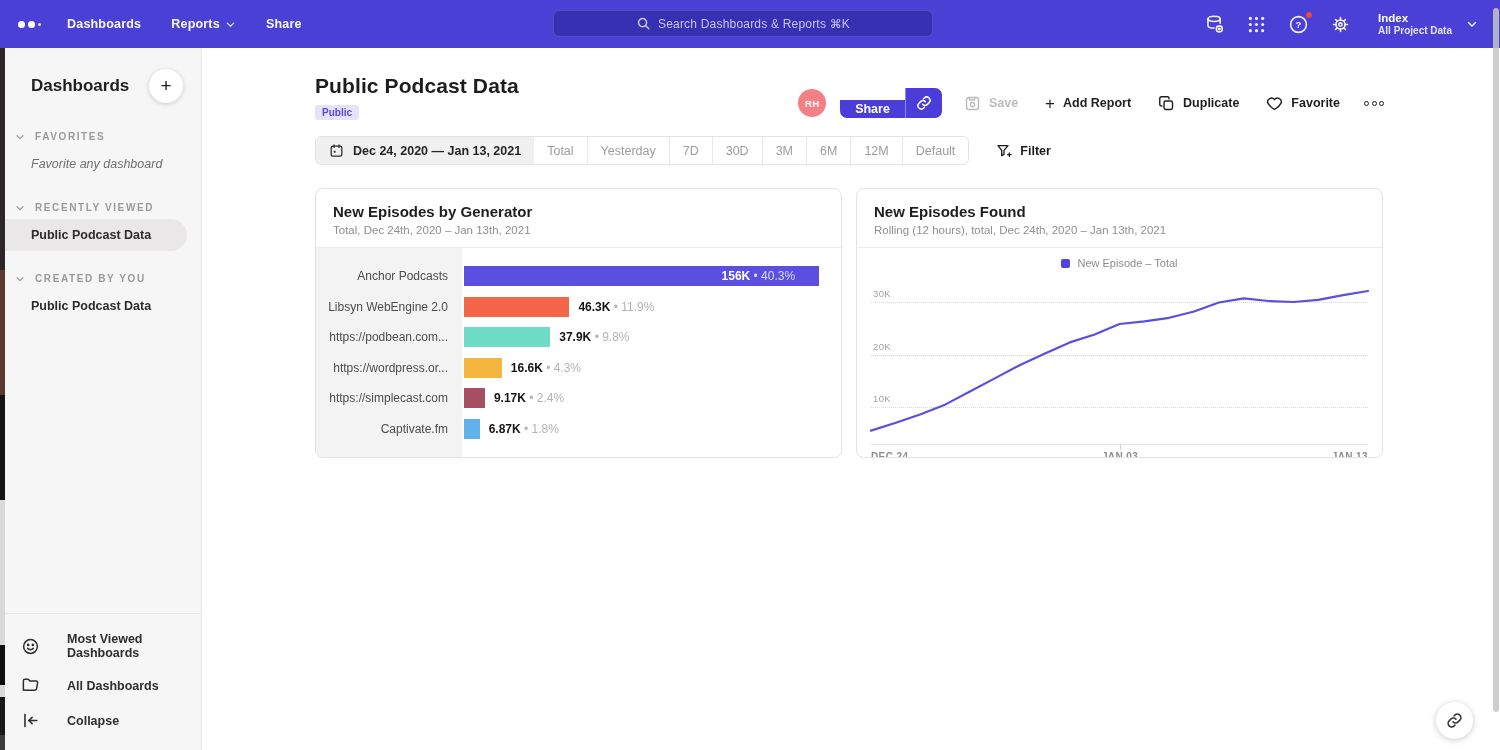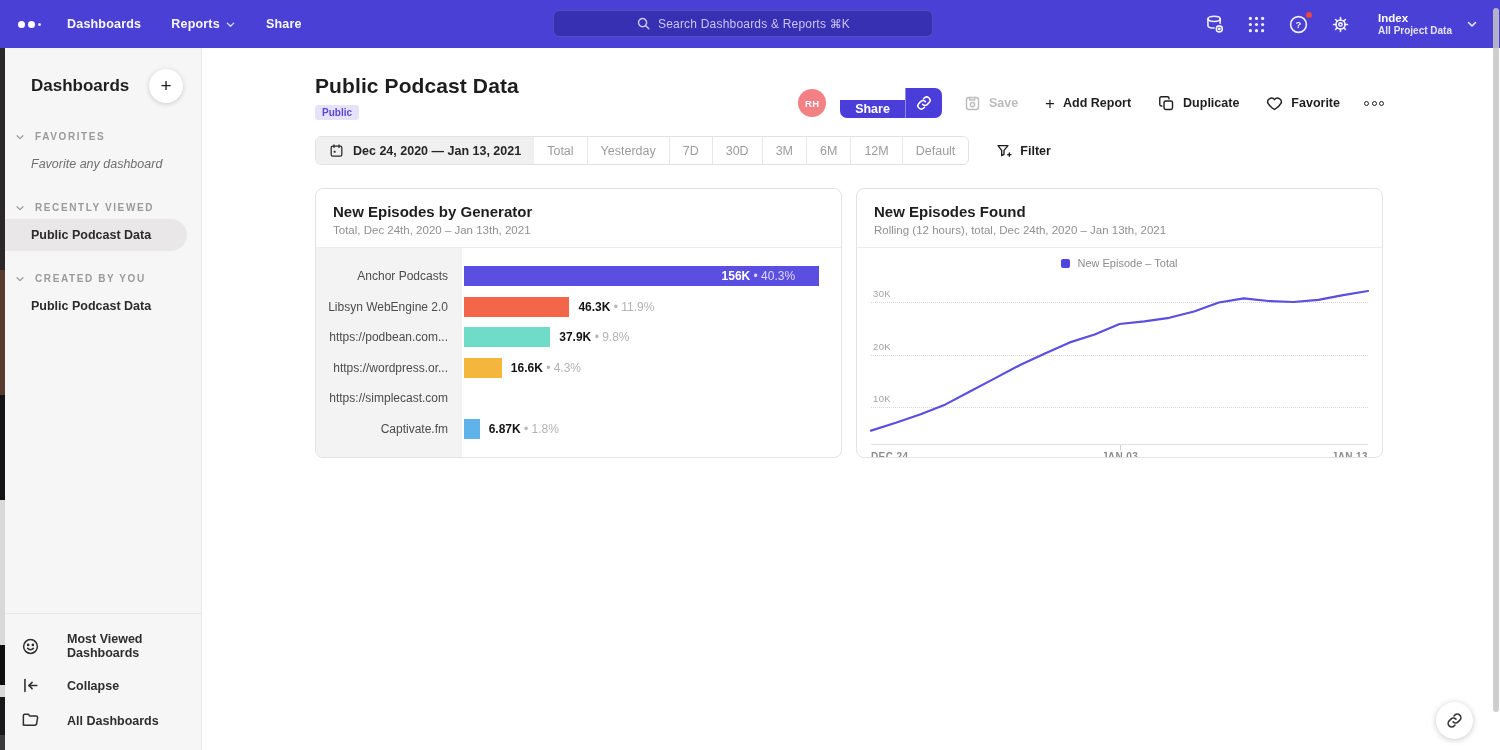--- a/index.html
+++ b/index.html
@@ -262,32 +262,32 @@
       <div class="side-footer-item">
         <span class="fico"><svg viewBox="0 0 24 24" fill="none" stroke="currentColor" stroke-width="1.9" stroke-linecap="round">
             <circle cx="12" cy="12" r="8.7"></circle>
             <circle cx="9" cy="10" r="0.7" fill="currentColor"></circle>
             <circle cx="15" cy="10" r="0.7" fill="currentColor"></circle>
             <path d="M8.3 14.3a4.8 4.8 0 0 0 7.4 0"></path>
           </svg></span>
         <span>Most Viewed Dashboards</span>
       </div>
       <div class="side-footer-item">
+        <span class="fico"><svg viewBox="0 0 24 24" fill="none" stroke="currentColor" stroke-width="1.9" stroke-linecap="round" stroke-linejoin="round">
+            <path d="M3 18V6a2 2 0 0 1 2-2h4.2l2 2.3H19a2 2 0 0 1 2 2l-1.4 8.2a2 2 0 0 1-2 1.5H5a2 2 0 0 1-2-2z"></path>
+          </svg></span>
+        <span>All Dashboards</span>
+      </div>
+      <div class="side-footer-item">
         <span class="fico"><svg viewBox="0 0 24 24" fill="none" stroke="currentColor" stroke-width="2" stroke-linecap="round" stroke-linejoin="round">
             <line x1="5" y1="4.5" x2="5" y2="19.5"></line>
             <line x1="20" y1="12" x2="10" y2="12"></line>
             <polyline points="14,8 10,12 14,16"></polyline>
           </svg></span>
         <span>Collapse</span>
-      </div>
-      <div class="side-footer-item">
-        <span class="fico"><svg viewBox="0 0 24 24" fill="none" stroke="currentColor" stroke-width="1.9" stroke-linecap="round" stroke-linejoin="round">
-            <path d="M3 18V6a2 2 0 0 1 2-2h4.2l2 2.3H19a2 2 0 0 1 2 2l-1.4 8.2a2 2 0 0 1-2 1.5H5a2 2 0 0 1-2-2z"></path>
-          </svg></span>
-        <span>All Dashboards</span>
       </div>
     </div>
 </div>
 
 <div class="main">
   <div class="page-title">Public Podcast Data</div>
   <div class="page-badge">Public</div>
 
   <div class="actions">
     <div class="avatar">RH</div>
@@ -397,20 +397,24 @@
             </div>
             <div class="bar-row">
               <div class="bar-label">https://wordpress.or...</div>
               <div class="bar-area">
                 <div class="bar" style="width: 10.0238%; background: rgb(245, 182, 62);"></div>
                 <span class="out-val">16.6K <span class="pct">• 4.3%</span></span>
               </div>
             </div>
             <div class="bar-row">
               <div class="bar-label">https://simplecast.com</div>
+              <div class="bar-area">
+                <div class="bar" style="width: 5.53727%; background: rgb(166, 79, 99);"></div>
+                <span class="out-val">9.17K <span class="pct">• 2.4%</span></span>
+              </div>
             </div>
             <div class="bar-row">
               <div class="bar-label">Captivate.fm</div>
               <div class="bar-area">
                 <div class="bar" style="width: 4.14842%; background: rgb(96, 178, 235);"></div>
                 <span class="out-val">6.87K <span class="pct">• 1.8%</span></span>
               </div>
             </div>
           </div>
       </div>

